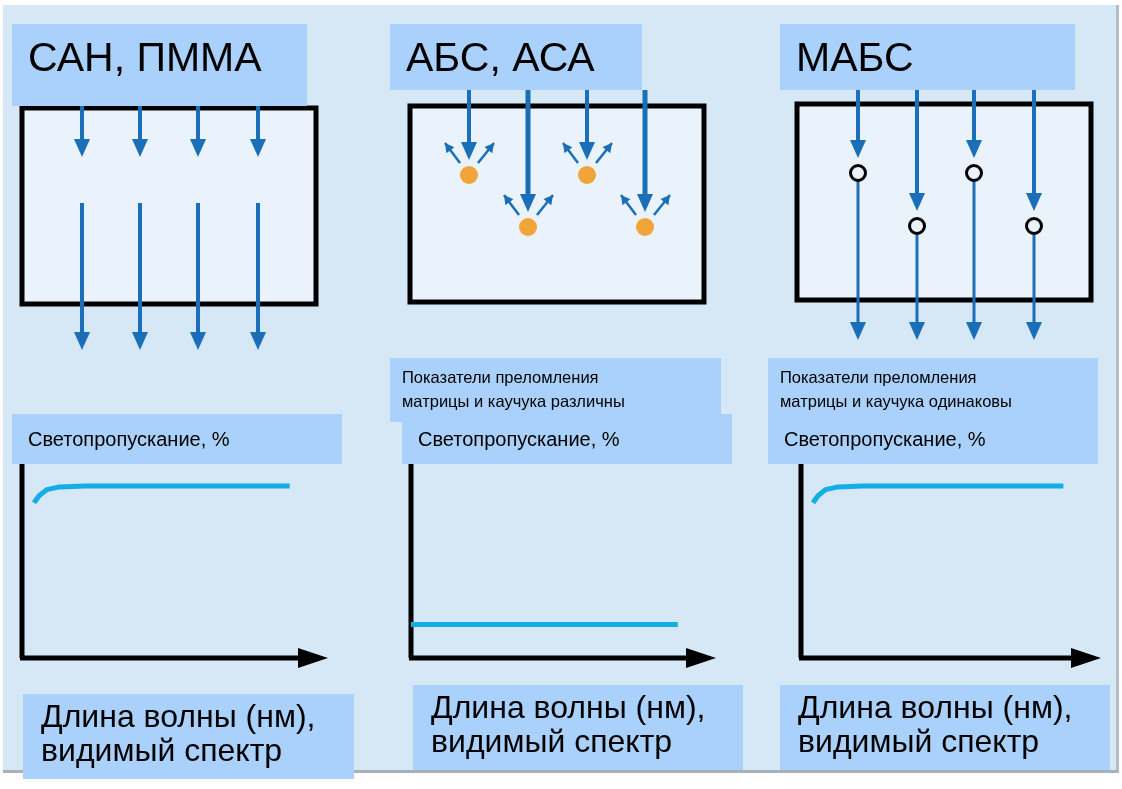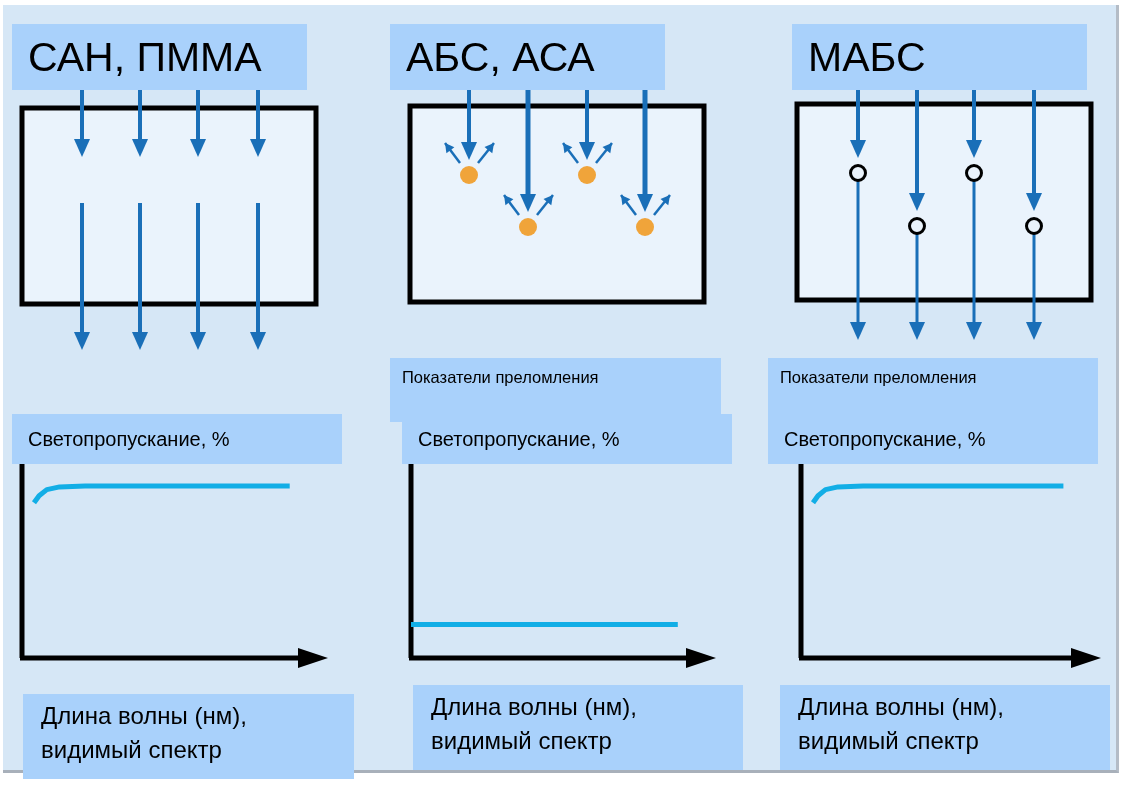--- a/index.html
+++ b/index.html
@@ -4,21 +4,21 @@
 <style>
   html, body { margin: 0; padding: 0; background: #ffffff; }
   body { width: 1122px; height: 789px; position: relative; overflow: hidden;
          font-family: "Liberation Sans", sans-serif; color: #000; }
   #bg { position: absolute; left: 3px; top: 5px; width: 1113px; height: 765px;
         background: #d6e7f6; border-right: 3px solid #b4bcc6; border-bottom: 3px solid #a8b0ba; }
   .lbl { position: absolute; background: #a9d1fb; box-sizing: border-box; }
   .title { font-size: 41px; line-height: 66px; padding-left: 16px; }
   .note { font-size: 16.5px; line-height: 24px; padding: 7px 0 0 12px; margin-top: 15px; }
   .ylabel { font-size: 20px; line-height: 50px; padding-left: 16px; }
-  .xlabel { font-size: 24px; line-height: 34px; padding: 5px 0 0 18px; }
+  .xlabel { font-size: 32px; line-height: 34px; padding: 5px 0 0 18px; }
   svg { position: absolute; left: 0; top: 0; }
 </style>
 </head>
 <body>
 
 <div id="bg"></div>
 
 <svg id="art" width="1122" height="789">
     <rect x="22" y="108" width="294" height="196" fill="#eaf3fc" stroke="#000" stroke-width="5"></rect>
     <rect x="410" y="106" width="294" height="196" fill="#eaf3fc" stroke="#000" stroke-width="5"></rect>
@@ -94,29 +94,31 @@
     <line x1="411" y1="464" x2="411" y2="658" stroke="#000" stroke-width="5"></line>
     <line x1="409" y1="658" x2="696" y2="658" stroke="#000" stroke-width="5"></line>
     <polygon points="686,648 716,658 686,668" fill="#000"></polygon>
     <path d="M411.0,624.5 L677.8,624.5" fill="none" stroke="#12aee6" stroke-width="5" stroke-linecap="butt" stroke-linejoin="round"></path>
     <line x1="801" y1="464" x2="801" y2="658" stroke="#000" stroke-width="5"></line>
     <line x1="799" y1="658" x2="1081" y2="658" stroke="#000" stroke-width="5"></line>
     <polygon points="1071,648 1101,658 1071,668" fill="#000"></polygon>
     <path d="M813.0,502.8 L818.0,495.7 L825.5,489.6 L838.0,486.9 L863.1,486.0 L913.2,486.0 L963.3,486.0 L1013.3,486.0 L1063.4,486.0" fill="none" stroke="#12aee6" stroke-width="5" stroke-linecap="butt" stroke-linejoin="round"></path>
   </svg>
 
-<div class="lbl title" style="left:12px;top:24px;width:295px;height:66px;">САН, ПММА</div>
-<div class="lbl title" style="left:390px;top:24px;width:275px;height:66px;">АБС, АСА</div>
-<div class="lbl title" style="left:780px;top:24px;width:295px;height:66px;margin-left:12px;">МАБС</div>
+<div class="lbl title" style="left:12px;top:24px;width:295px;height:82px;">САН, ПММА</div>
+<div class="lbl title" style="left:390px;top:24px;width:252px;height:66px;">АБС, АСА</div>
+<div class="lbl title" style="left:780px;top:24px;width:295px;height:66px;">МАБС</div>
 
 <div class="lbl note" style="left:390px;top:343px;width:331px;height:64px;">
   <div>Показатели преломления</div>
+  <div>матрицы и каучука различны</div>
 </div>
 <div class="lbl note" style="left:768px;top:343px;width:330px;height:64px;">
   <div>Показатели преломления</div>
+  <div>матрицы и каучука одинаковы</div>
 </div>
 
 <div class="lbl ylabel" style="left:12px;top:414px;width:330px;height:50px;">Светопропускание, %</div>
 <div class="lbl ylabel" style="left:402px;top:414px;width:330px;height:50px;">Светопропускание, %</div>
 <div class="lbl ylabel" style="left:768px;top:414px;width:330px;height:50px;">Светопропускание, %</div>
 
 <div class="lbl xlabel" style="left:23px;top:694px;width:331px;height:85px;">
   <div>Длина волны (нм),</div>
   <div>видимый спектр</div>
 </div>

